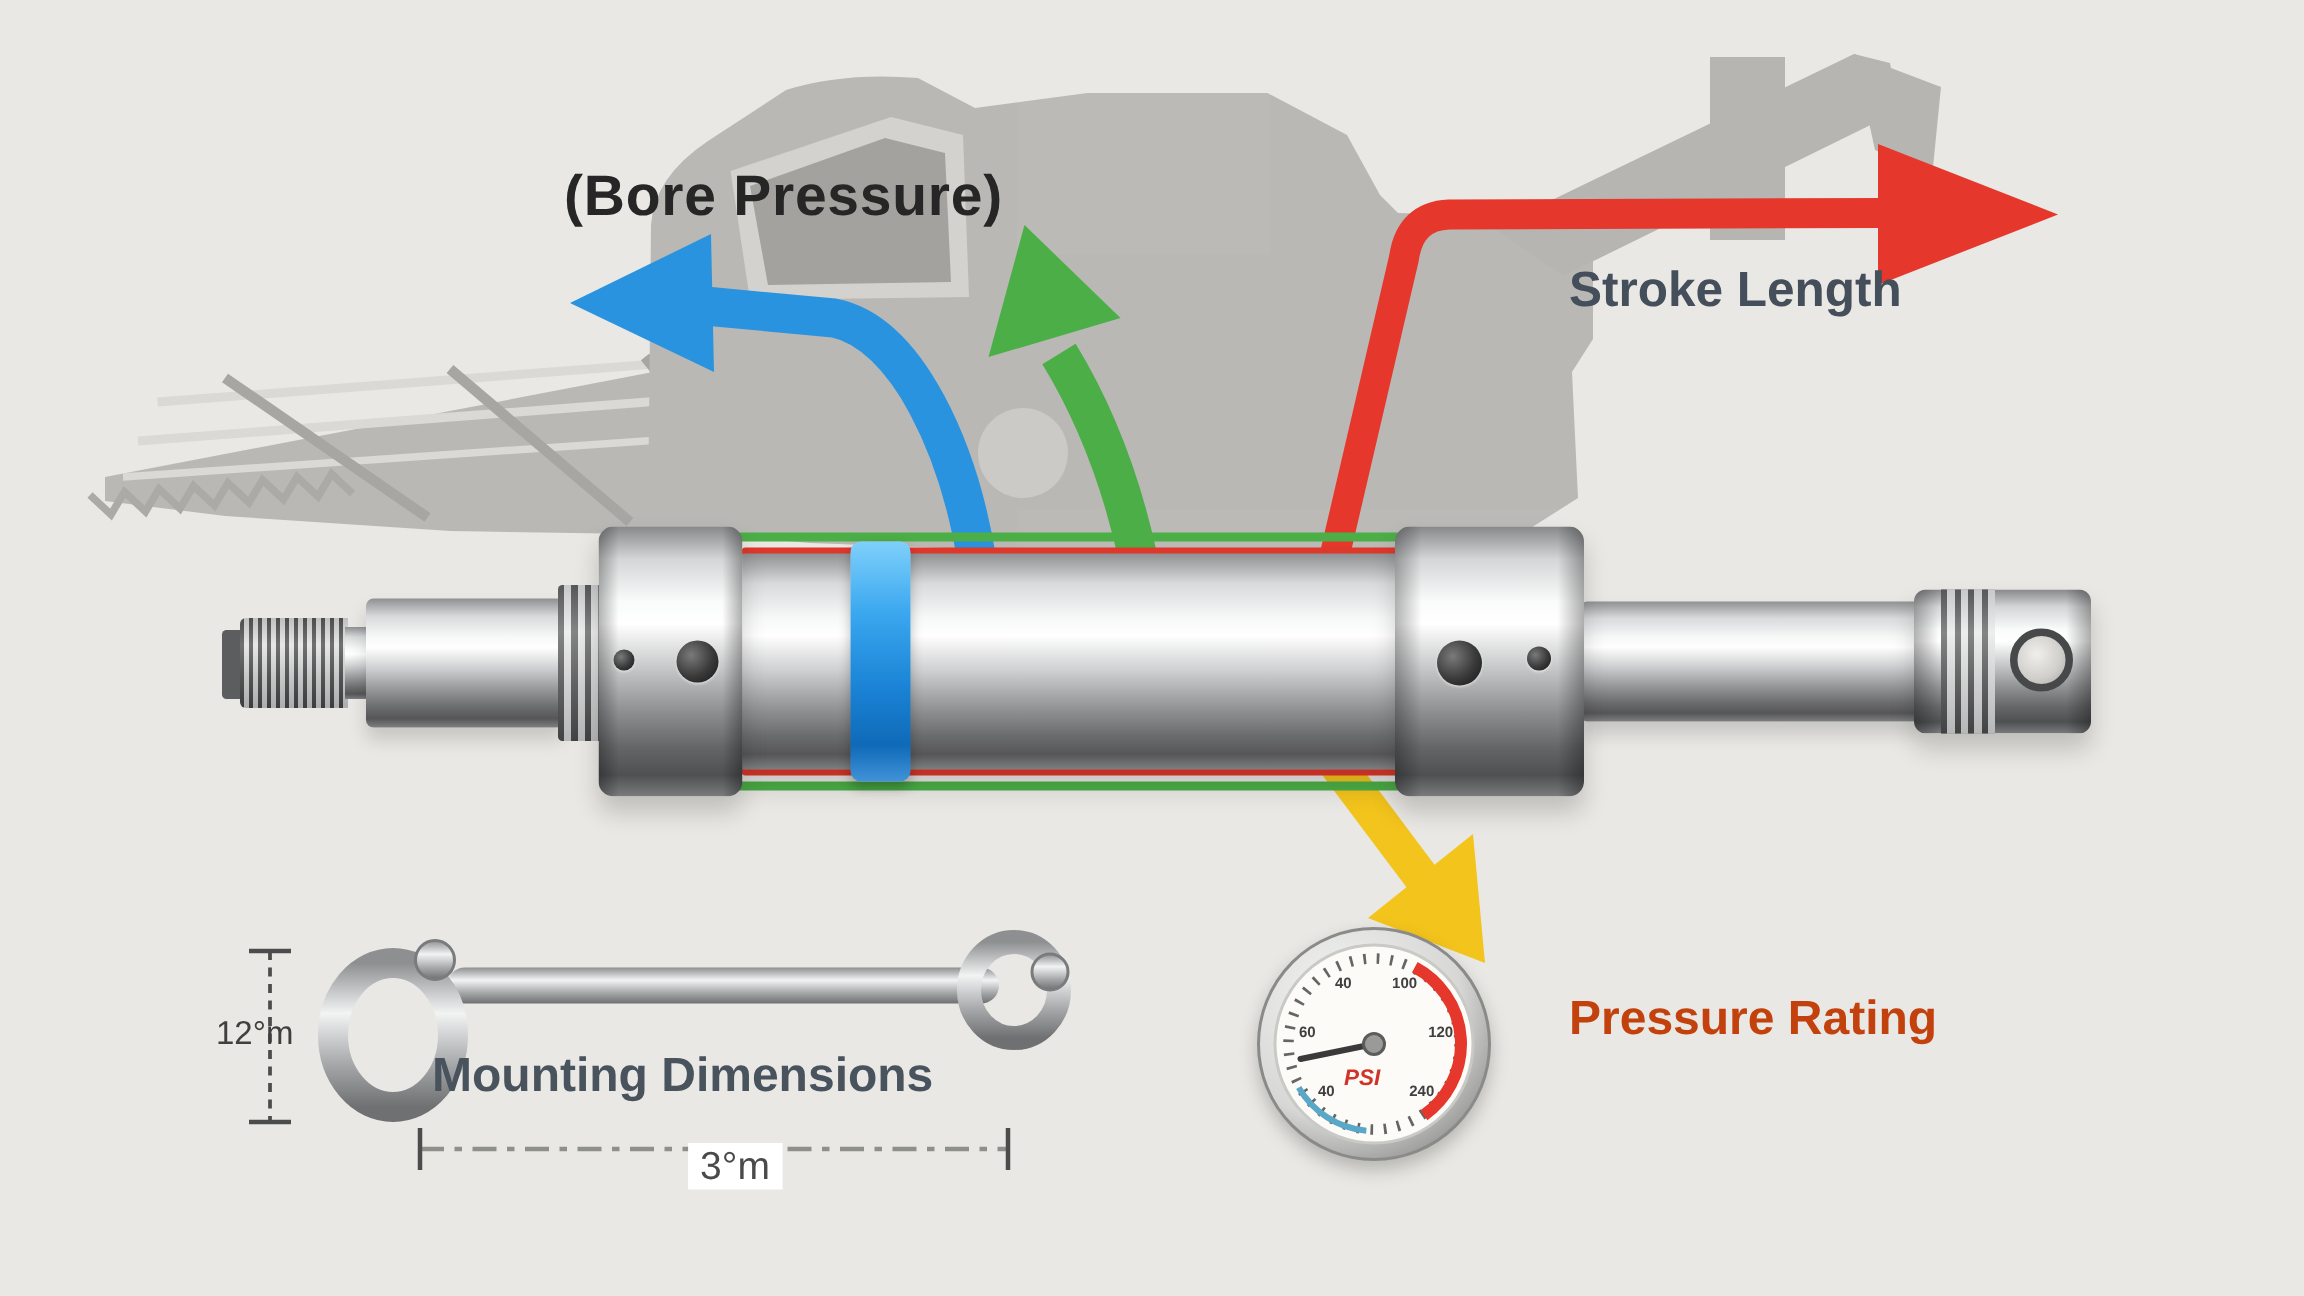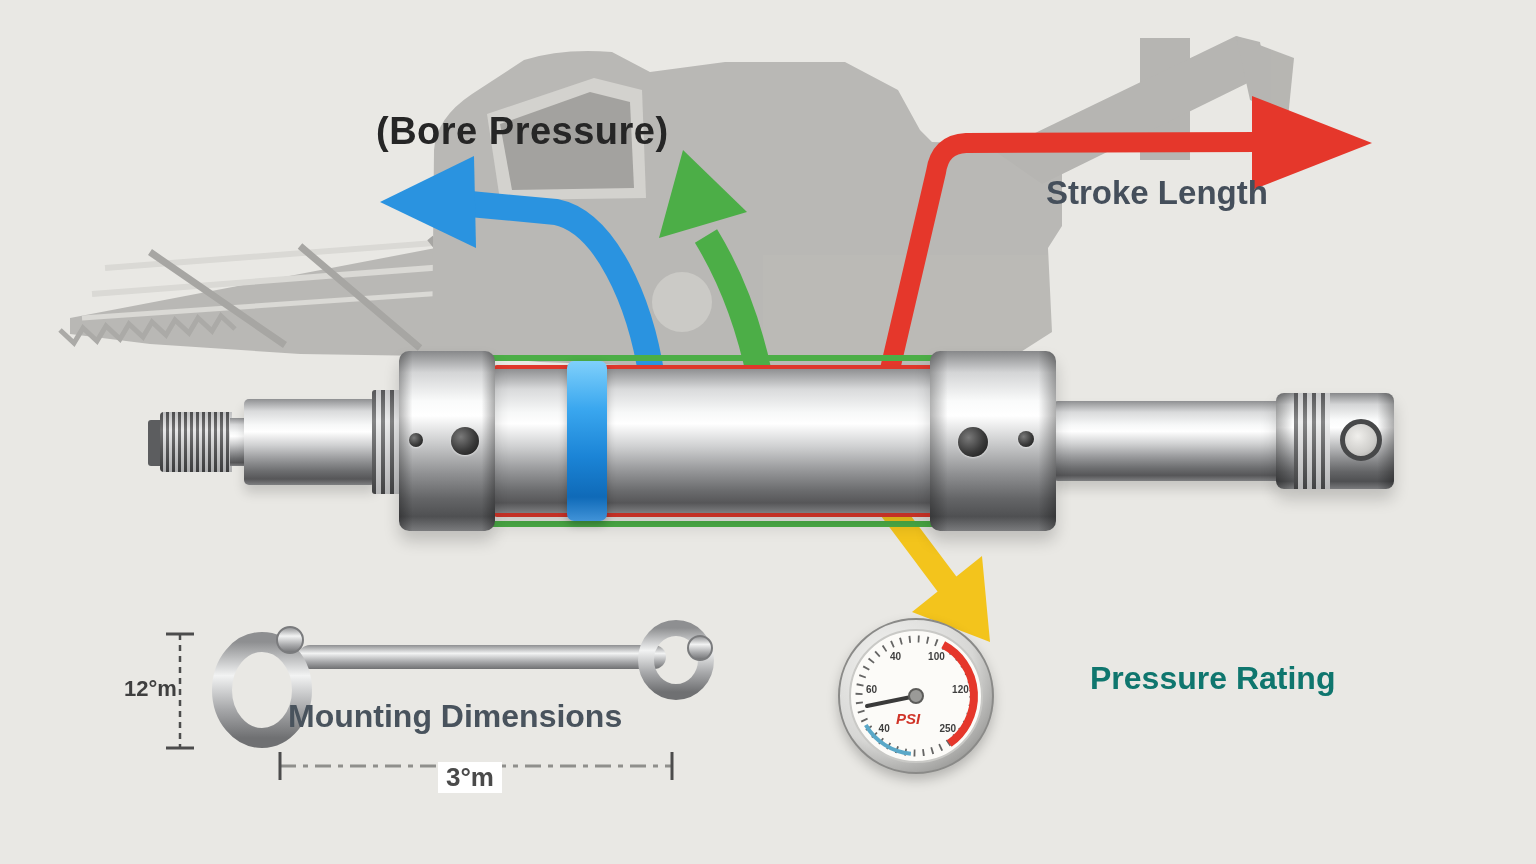--- a/index.html
+++ b/index.html
@@ -24,23 +24,23 @@
   .through{position:absolute;border-radius:50%;background:radial-gradient(circle at 40% 38%,#f0efec,#cfcecb 60%,#a5a4a1);border:5px solid #474849;box-sizing:border-box;}
   .band-blue{background:linear-gradient(180deg,#7fd0fb,#3aa7ef 30%,#1b84d6 60%,#0f6ab8 85%,#4193d8);border-radius:7px;box-shadow:0 4px 8px rgba(0,0,0,.25);}
   .outline-green{border:6px solid #4cae47;border-radius:5px;background:transparent;}
   .outline-red{border:5px solid #e0392c;border-radius:3px;background:transparent;}
 
   
   .label{position:absolute;font-weight:bold;white-space:nowrap;z-index:10;}
   .label-bore{left:376px;top:110px;font-size:38px;color:#262626;letter-spacing:.5px;}
   .label-stroke{left:1046px;top:174px;font-size:33px;color:#454f5b;}
   .label-mounting{left:288px;top:698px;font-size:32px;color:#49535d;}
-  .label-pressure{left:1046px;top:660px;font-size:32px;color:#0f766e;margin-left:44px;}
+  .label-pressure{left:1046px;top:660px;font-size:32px;color:#c2410c;}
 
-  .dim-text{position:absolute;font-weight:bold;color:#3f3f3f;z-index:9;}
+  .dim-text{position:absolute;font-weight:normal;color:#3f3f3f;z-index:9;margin-left:20px;}
   .dim-v{left:124px;top:676px;font-size:22px;}
   .dim-h{left:470px;top:762px;font-size:26px;transform:translateX(-50%);background:#ffffff;padding:0 8px;color:#4a4a4a;}
 
   
   .gauge{position:absolute;left:836px;top:616px;width:160px;height:160px;z-index:4;}
   .gauge svg{display:block;filter:drop-shadow(0 6px 6px rgba(0,0,0,.22));}
   .gauge-numbers{position:absolute;left:0;top:0;width:160px;height:160px;}
   .gauge-num{position:absolute;transform:translate(-50%,-50%);font-size:10px;font-weight:bold;color:#3f3f3f;}
   .gauge-unit{position:absolute;left:60px;top:94px;font-size:15px;font-weight:bold;color:#d03428;font-style:italic;}
 </style>
@@ -152,21 +152,21 @@
       <path d="M74.9 137.8 A58 58 0 0 1 29.8 109.0" fill="none" stroke="#5aa8c8" stroke-width="4"></path>
       <line x1="80" y1="80" x2="31" y2="90" stroke="#3a3a3a" stroke-width="4" stroke-linecap="round"></line>
       <circle cx="80" cy="80" r="7" fill="#9a9a98" stroke="#5c5c5a" stroke-width="2"></circle>
     </svg>
     <div class="gauge-numbers">
         <span class="gauge-num" style="left: 48.1802px; top: 111.82px;">40</span>
         <span class="gauge-num" style="left: 35.554px; top: 72.9604px;">60</span>
         <span class="gauge-num" style="left: 59.5704px; top: 39.9047px;">40</span>
         <span class="gauge-num" style="left: 100.43px; top: 39.9047px; text-align: right;">100</span>
         <span class="gauge-num" style="left: 124.446px; top: 72.9604px;">120</span>
-        <span class="gauge-num" style="left: 111.82px; top: 111.82px;">250</span>
+        <span class="gauge-num" style="left: 111.82px; top: 111.82px;">240</span>
       </div>
     <span class="gauge-unit">PSI</span>
   </div>
 
   <div class="label label-bore">(Bore Pressure)</div>
   <div class="label label-stroke">Stroke Length</div>
   <div class="label label-mounting">Mounting Dimensions</div>
   <div class="label label-pressure">Pressure Rating</div>
 
   <div class="dim-text dim-v">12°m</div>

